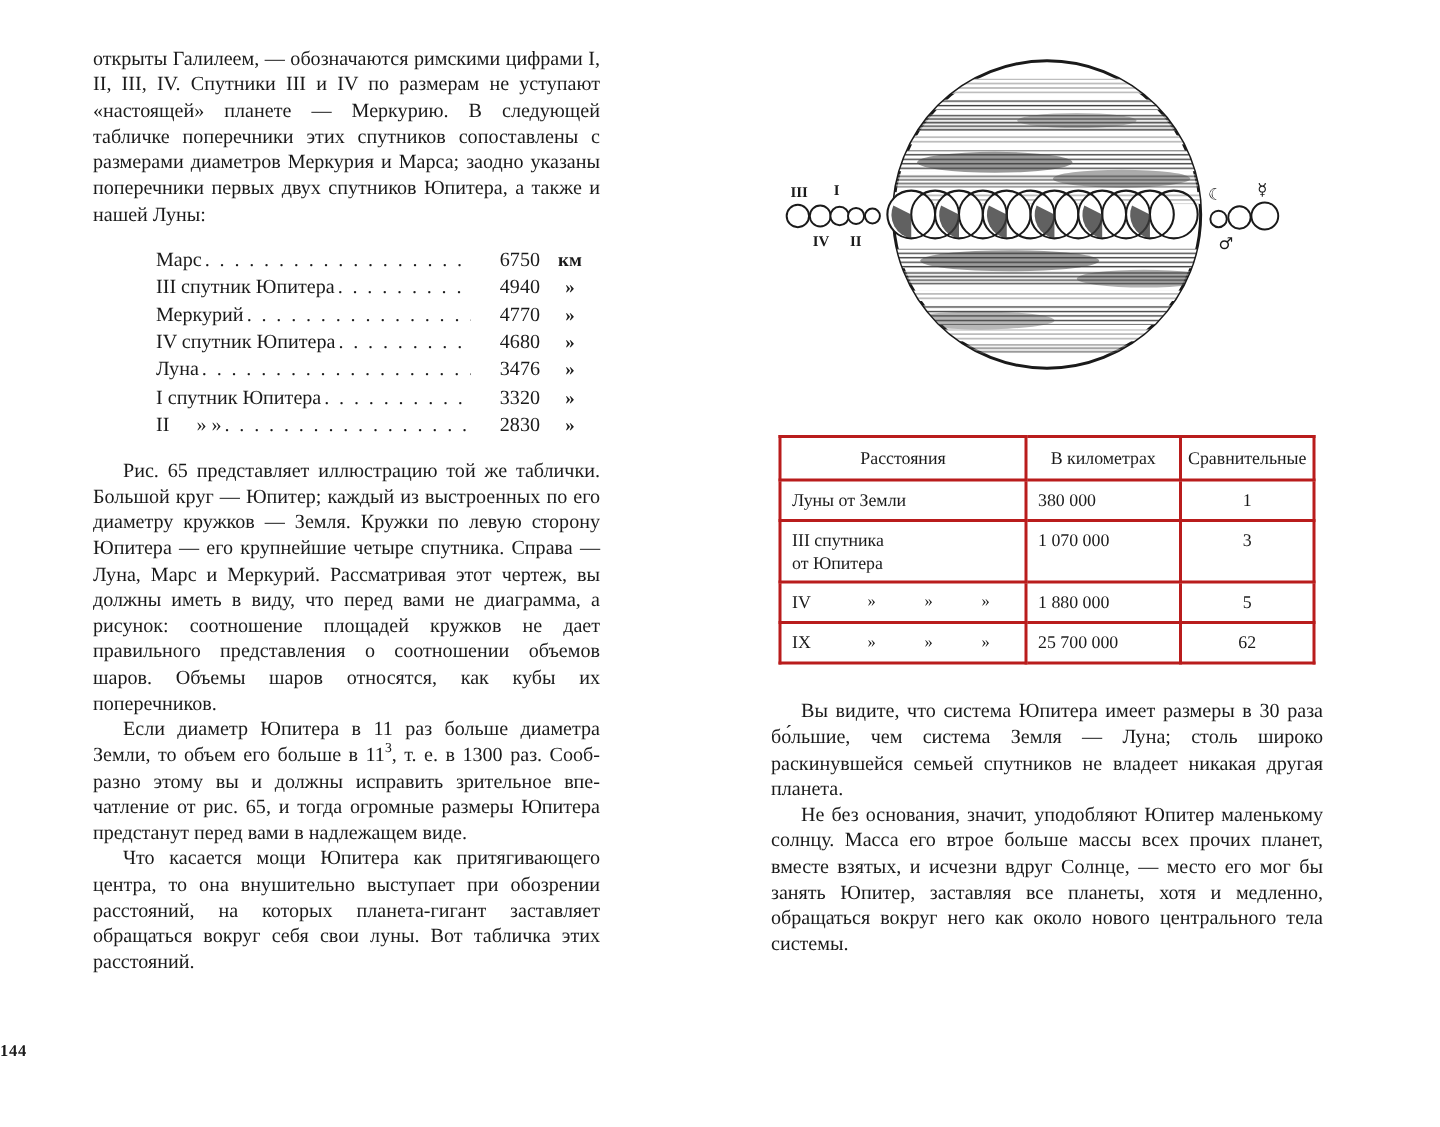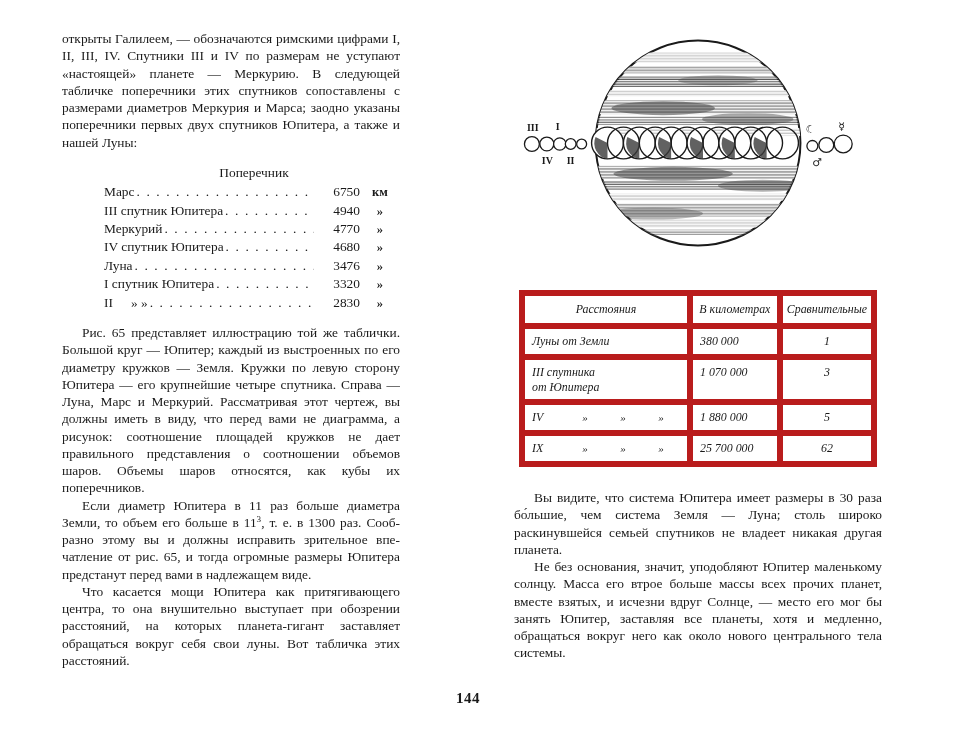--- a/index.html
+++ b/index.html
@@ -93,61 +93,59 @@
   
   .dist-table {
     border-collapse: collapse;
     width: 358px;
     margin: 22px auto 0 auto;
     font-size: 11.9px;
     border: 1px solid #2b2b2b;
   }
   .dist-table th,
   .dist-table td {
-    border: 6px solid #b91c1c;
+    border: 2px solid #b91c1c;
     padding: 5px 7px;
     font-weight: normal;
     vertical-align: top;
-    font-style: italic;
   }
   .dist-table th { text-align: center; padding: 6px 4px; }
   .dist-table td.c-name { text-align: left; line-height: 14.5px; }
   .dist-table td.c-km   { }
   .dist-table td.c-rel  { text-align: center; }
   .name-roman {
     display: flex;
     width: 100%;
   }
   .name-roman .rn { flex: 0 0 34px; }
   .name-roman .dt { flex: 0 0 38px; text-align: center; font-size: 11px; }
 
   
   .folio {
     position: absolute;
     bottom: 44px;
     width: 100%;
     left: 0;
-    text-align: right;
-    font-size: 15px;
+    text-align: left;
+    font-size: 11px;
     font-weight: bold;
     letter-spacing: 0.5px;
   }
   sup { font-size: 0.68em; vertical-align: super; line-height: 0; }
 </style>
 </head>
 <body>
 
 <div class="spread">
 
   <div class="page page-left">
 
     <p class="body-text">открыты Галилеем, — обозначаются римскими цифра­ми I, II, III, IV. Спутники III и IV по размерам не усту­пают «настоящей» планете — Меркурию. В следующей табличке поперечники этих спутников сопоставлены с размерами диаметров Меркурия и Марса; заодно указаны поперечники первых двух спутников Юпите­ра, а также и нашей Луны:</p>
 
     <div class="diam-block">
-      <div class="diam-head">Поперечник</div>
 
       <div class="diam-row">
         <span class="diam-name">Марс</span>
         <span class="diam-dots">. . . . . . . . . . . . . . . . . . . . . . . . . . . . .</span>
         <span class="diam-val">6750</span>
         <span class="diam-unit">км</span>
       </div>
 
       <div class="diam-row">
         <span class="diam-name">III спутник Юпитера</span>

